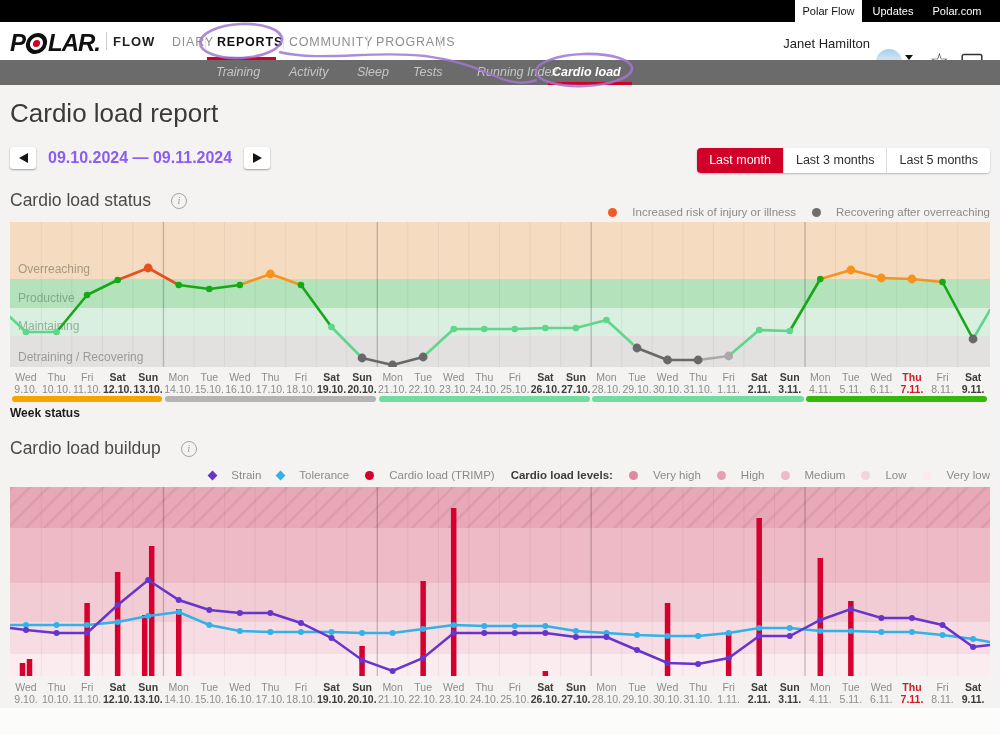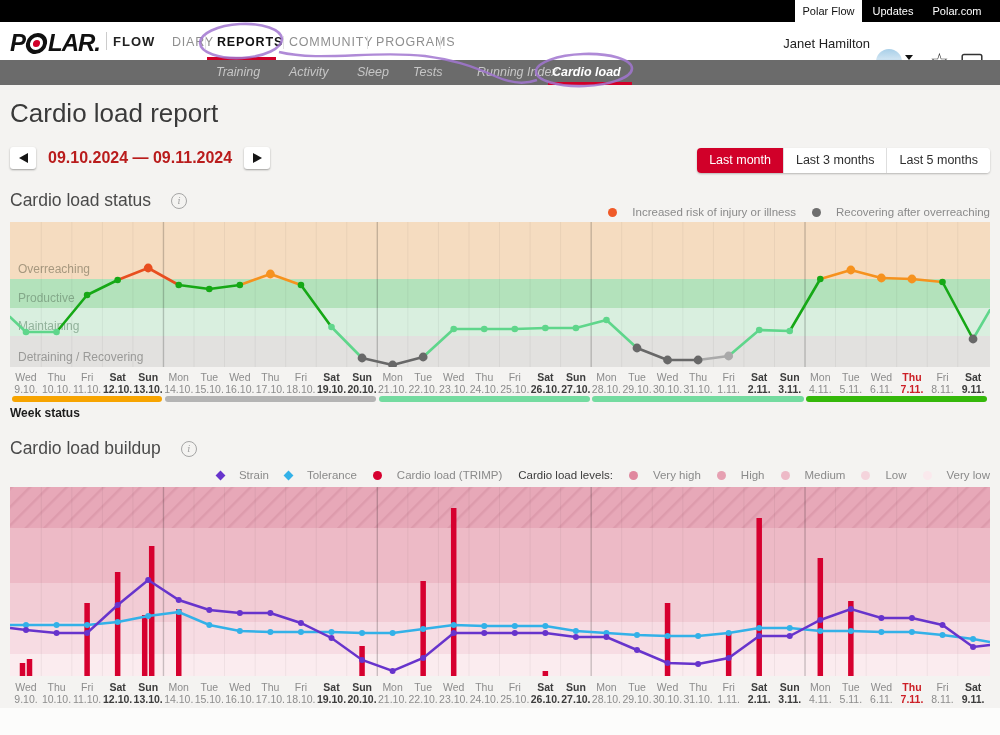--- a/index.html
+++ b/index.html
@@ -35,34 +35,34 @@
   .subnav-item{position:absolute;top:5px;font-size:12.5px;color:#c6c6c6;cursor:pointer;font-style:italic;}
   .subnav-item.active{color:#fff;font-weight:bold;}
   .subnav-underline{position:absolute;bottom:0;height:3px;background:#d10029;}
   
   .page-title{position:absolute;left:10px;top:98px;font-size:26px;font-weight:400;color:#3a3a3a;}
   .datenav{position:absolute;left:10px;top:147px;display:flex;align-items:center;gap:8px;}
   .arrow-btn{width:26px;height:22px;background:#fff;border-radius:3px;box-shadow:0 1px 2px rgba(0,0,0,0.35);
              display:flex;align-items:center;justify-content:center;cursor:pointer;}
   .tri-left{width:0;height:0;border-top:5px solid transparent;border-bottom:5px solid transparent;border-right:9px solid #151515;}
   .tri-right{width:0;height:0;border-top:5px solid transparent;border-bottom:5px solid transparent;border-left:9px solid #151515;}
-  .date-label{font-size:16px;font-weight:bold;color:#b91c1c;padding:0 4px;}
+  .date-label{font-size:16px;font-weight:bold;color:#8b5cf6;padding:0 4px;}
   .range-group{position:absolute;top:148px;right:10px;height:25px;display:flex;border-radius:4px;
                box-shadow:0 1px 2px rgba(0,0,0,0.25);overflow:hidden;background:#fff;}
   .range-btn{padding:0 12px;line-height:25px;font-size:12.5px;background:#fff;color:#2e2e2e;border-left:1px solid #dedede;cursor:pointer;white-space:nowrap;}
   .range-btn:first-child{border-left:none;}
   .range-btn.active{background:#d10029;color:#fff;}
   .section-title{position:absolute;left:10px;font-size:17.5px;color:#4a4a4a;display:flex;align-items:center;gap:20px;}
   .info-icon{display:inline-block;width:14px;height:14px;border:1px solid #a5a5a5;border-radius:50%;
              font-size:10px;line-height:14px;text-align:center;color:#a5a5a5;font-family:"DejaVu Serif",serif;font-style:italic;}
   .legend-row{position:absolute;right:10px;display:flex;gap:16px;font-size:11.5px;color:#8a8a8a;align-items:center;white-space:nowrap;}
   .legend-item{display:flex;align-items:center;gap:15px;}
   .dot{width:9px;height:9px;border-radius:50%;display:inline-block;}
   .diamond{width:7px;height:7px;display:inline-block;transform:rotate(45deg);}
-  .levels-label{font-weight:normal;color:#3c3c3c;}
+  .levels-label{font-weight:bold;color:#3c3c3c;}
   .chart-svg{position:absolute;left:10px;}
   .zone-label{position:absolute;font-size:12px;pointer-events:none;}
   .axis-col{position:absolute;width:34px;text-align:center;font-size:10.5px;color:#8c8c8c;line-height:12px;}
   .axis-col.weekend{color:#3c3c3c;font-weight:bold;}
   .axis-col.today{color:#cc1f26;font-weight:bold;}
   .weekbar{position:absolute;height:6px;border-radius:3px;}
   .week-status-label{position:absolute;left:10px;top:406px;font-size:12px;font-weight:bold;color:#1c1c1c;}
   .bottom-strip{position:absolute;left:0;top:708px;width:1000px;height:27px;background:#fcfcfb;}
   .annotation{position:absolute;left:0;top:0;pointer-events:none;}
 </style>

